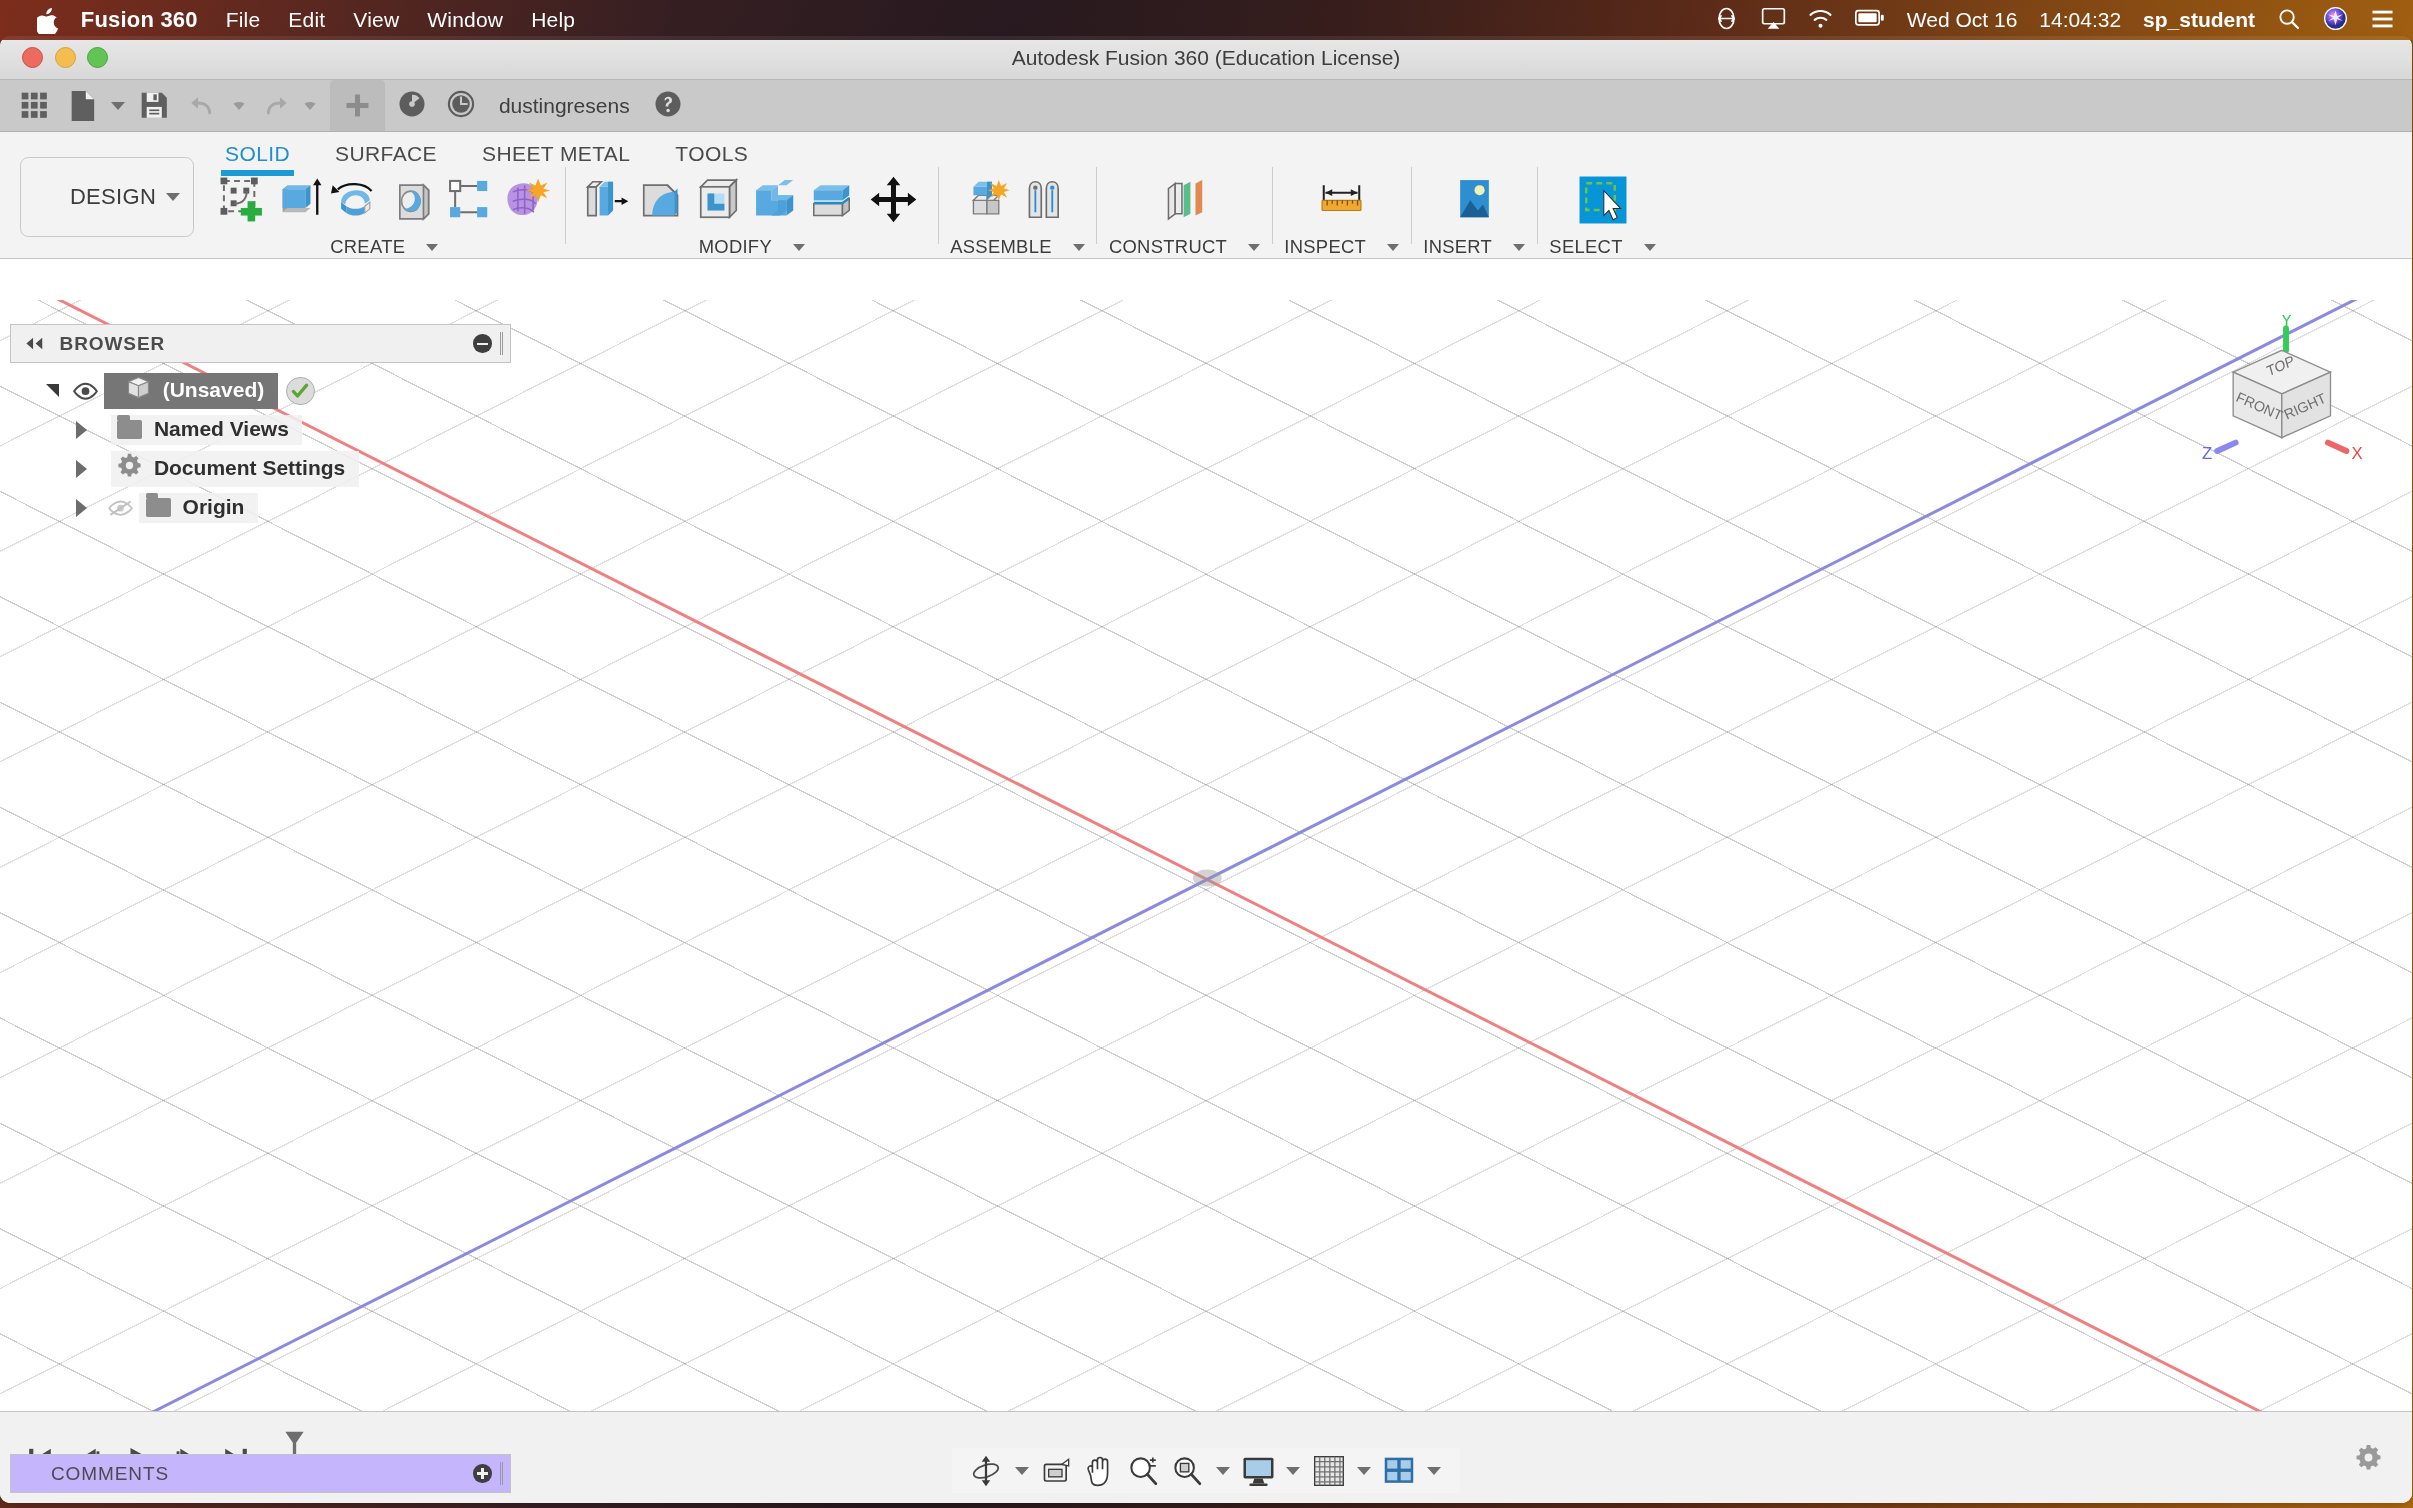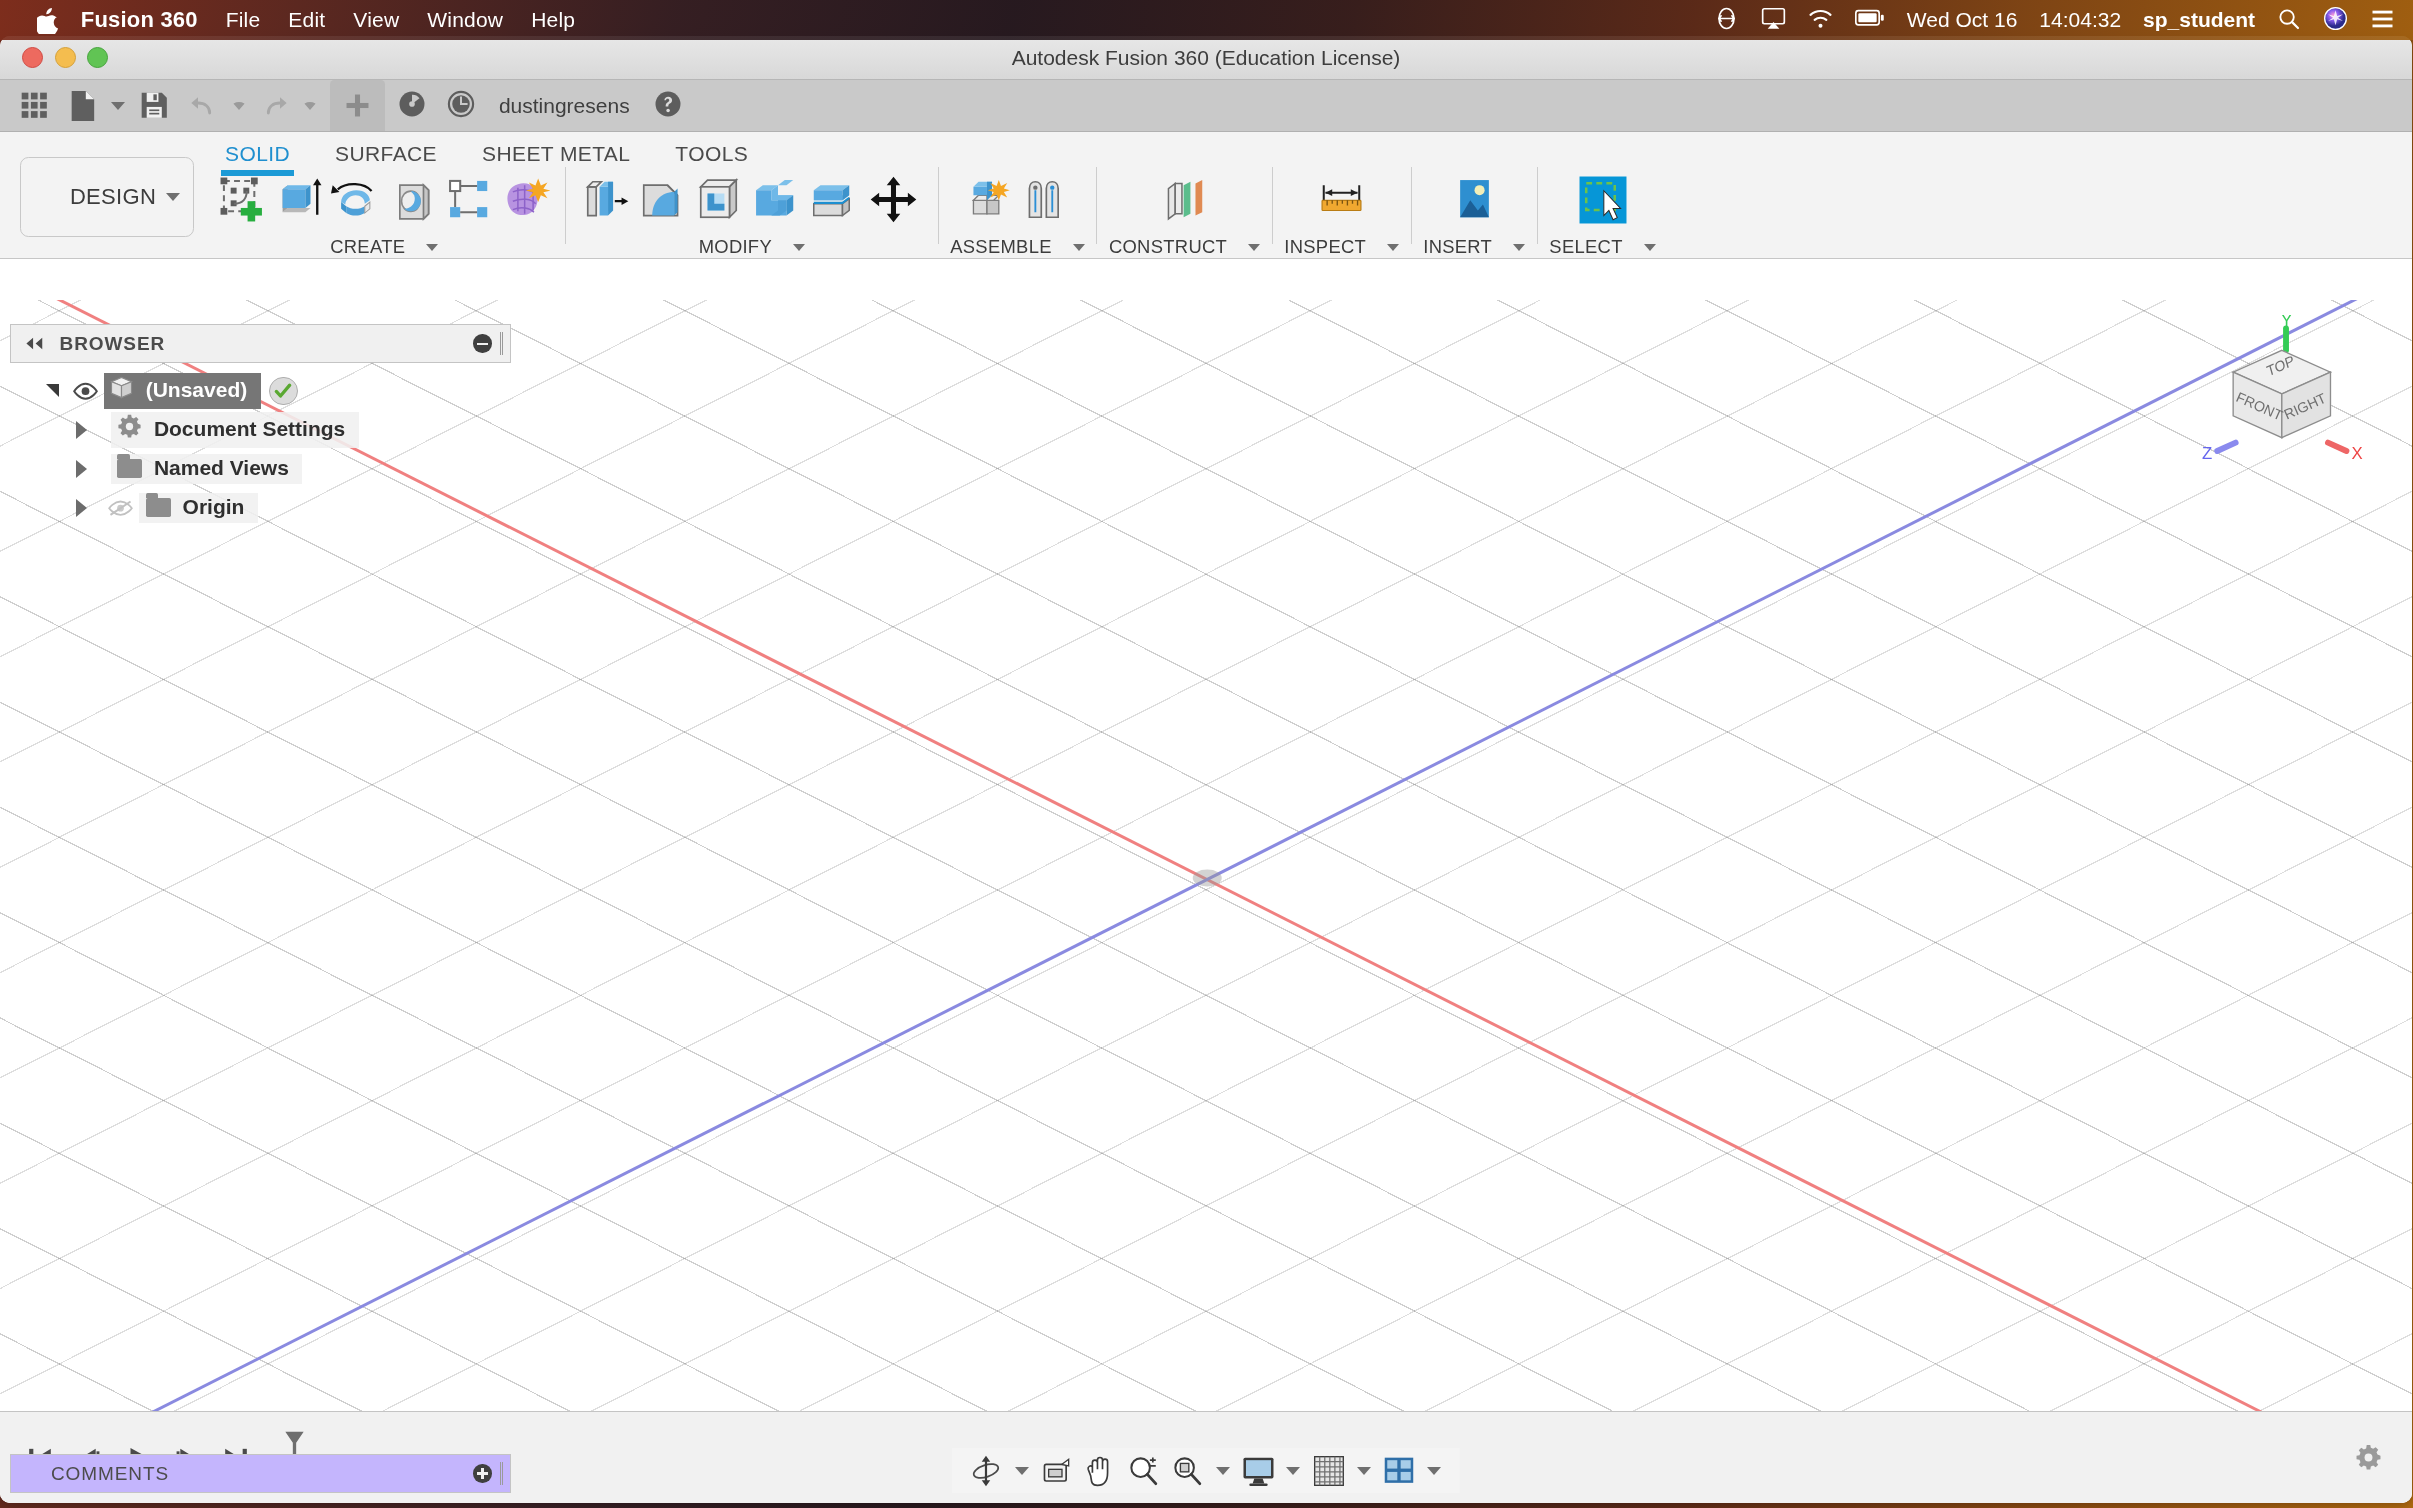--- a/index.html
+++ b/index.html
@@ -138,21 +138,21 @@
   .plus-circle::before { content:''; position:absolute; top: 3.4px; bottom: 3.4px; left: 8px; width: 2.5px; background: #f0f0f0; }
   .grip { width: 3.4px; height: 23.5px; border-left: 1.3px solid #9a9a9a; border-right: 1.3px solid #9a9a9a; }
 
   .btree { padding-top: 8.4px; }
   .brow { display: flex; align-items: center; height: 39px; font-size: 21px; color: #2f2f2f; }
   .tri { width: 28.5px; display: flex; align-items: center; justify-content: center; }
   .tri-closed { width: 0; height: 0; border-top: 9.2px solid transparent; border-bottom: 9.2px solid transparent; border-left: 11.7px solid #6c6c6c; }
   .tri-open { width: 0; height: 0; border-left: 13.4px solid transparent; border-top: 13.4px solid #3a3a3a; }
   .eye { width: 37px; display: flex; align-items: center; justify-content: center; }
   .lbl-chip { background: rgba(240,240,240,.88); padding: 2.5px 13.4px 4.2px 6.7px; display: flex; align-items: center; gap: 11.7px; }
-  .lbl-chip.sel { background: #767676; color: #fff; padding-left: 5px; }
+  .lbl-chip.sel { background: #767676; color: #fff; padding-left: 22px; }
   .folder {
     width: 25px; height: 19px; background: #8d8d8d; border-radius: 1.7px; position: relative; flex: none;
   }
   .folder::before { content:''; position: absolute; top: -5px; left: 0; width: 12.6px; height: 5.9px; background: #8d8d8d; border-radius: 1.7px 1.7px 0 0; }
   .check-badge {
     width: 28.5px; height: 28.5px; border-radius: 50%; background: #dcdcdc; border: 0.8px solid #aeaeae;
     display: flex; align-items: center; justify-content: center; margin-left: 8.4px; flex: none;
   }
 
   
@@ -680,37 +680,37 @@
                 <path d="M4 12.5l5 5.5L20 5" stroke="#5aa832" stroke-width="4" fill="none" stroke-linecap="round" stroke-linejoin="round"></path>
               </svg>
           </span>
         </div>
 
         <div class="brow" style="padding-left:57px;">
           <span class="tri">
               <span class="tri-closed"></span>
             </span>
           <span class="lbl-chip" style="margin-left:15px;">
+            <span class="folder"></span>
+            <span>Named Views</span>
+          </span>
+        </div>
+
+        <div class="brow" style="padding-left:57px;">
+          <span class="tri">
+              <span class="tri-closed"></span>
+            </span>
+          <span class="lbl-chip" style="margin-left:15px;">
             <span>
               <svg width="25" height="25" viewBox="0 0 30 30">
                   <path d="M13 1h4l.6 3.3 2.6 1.1 2.8-1.9 2.8 2.8-1.9 2.8 1.1 2.6L28.3 13v4l-3.3.6-1.1 2.6 1.9 2.8-2.8 2.8-2.8-1.9-2.6 1.1L17 28.3h-4l-.6-3.3-2.6-1.1-2.8 1.9-2.8-2.8 1.9-2.8-1.1-2.6L1.7 17v-4l3.3-.6 1.1-2.6-1.9-2.8 2.8-2.8 2.8 1.9 2.6-1.1z" fill="#8d8d8d"></path>
                   <circle cx="15" cy="15" r="4.4" fill="#f0f0f0"></circle>
                 </svg>
             </span>
             <span>Document Settings</span>
-          </span>
-        </div>
-
-        <div class="brow" style="padding-left:57px;">
-          <span class="tri">
-              <span class="tri-closed"></span>
-            </span>
-          <span class="lbl-chip" style="margin-left:15px;">
-            <span class="folder"></span>
-            <span>Named Views</span>
           </span>
         </div>
 
         <div class="brow" style="padding-left:57px;">
           <span class="tri">
               <span class="tri-closed"></span>
             </span>
           <span class="eye" style="margin-left:6.7px;">
             <svg width="27" height="18.4" viewBox="0 0 32 22">
                 <path d="M16 3C8 3 2.5 11 2.5 11S8 19 16 19s13.5-8 13.5-8S24 3 16 3z" fill="none" stroke="#c1c1c1" stroke-width="2.2"></path>

